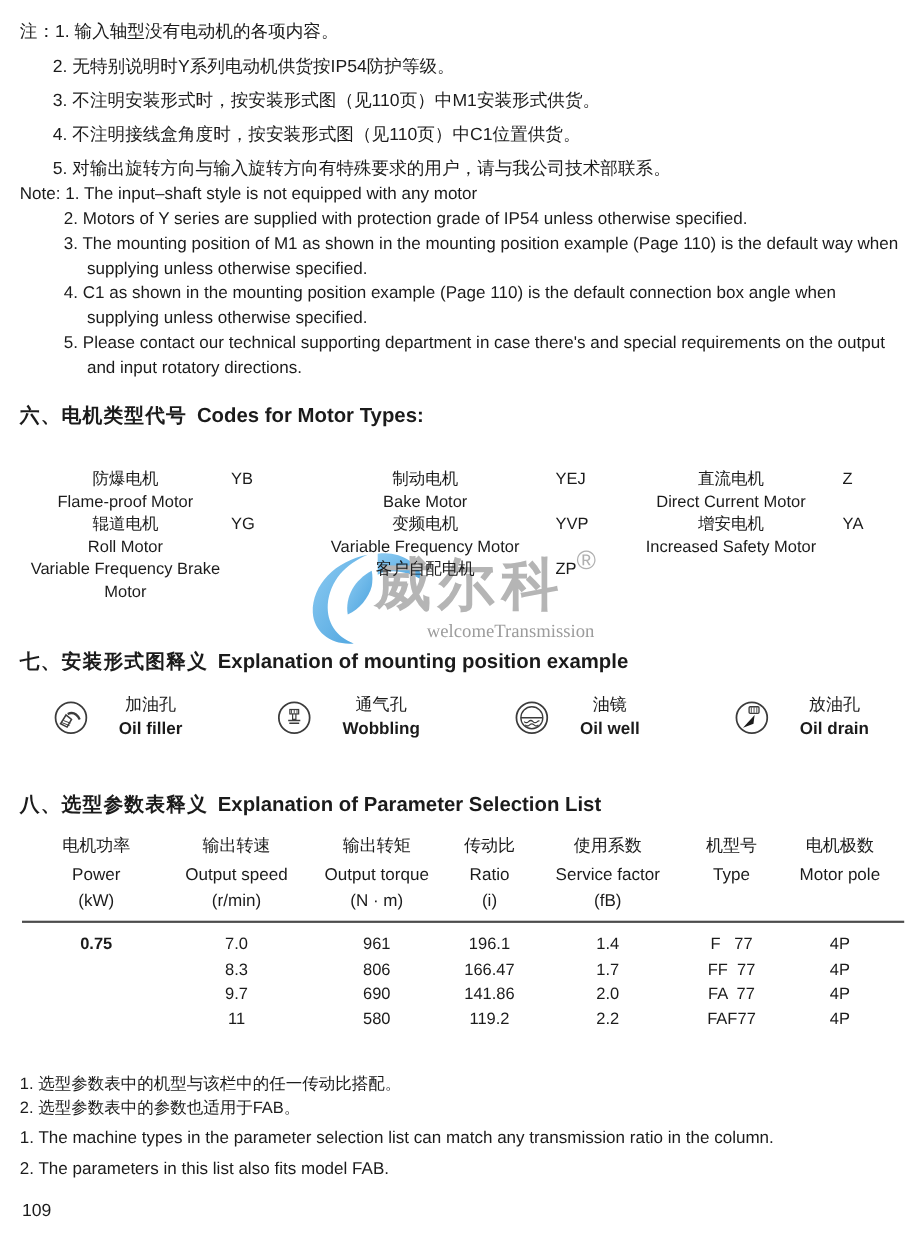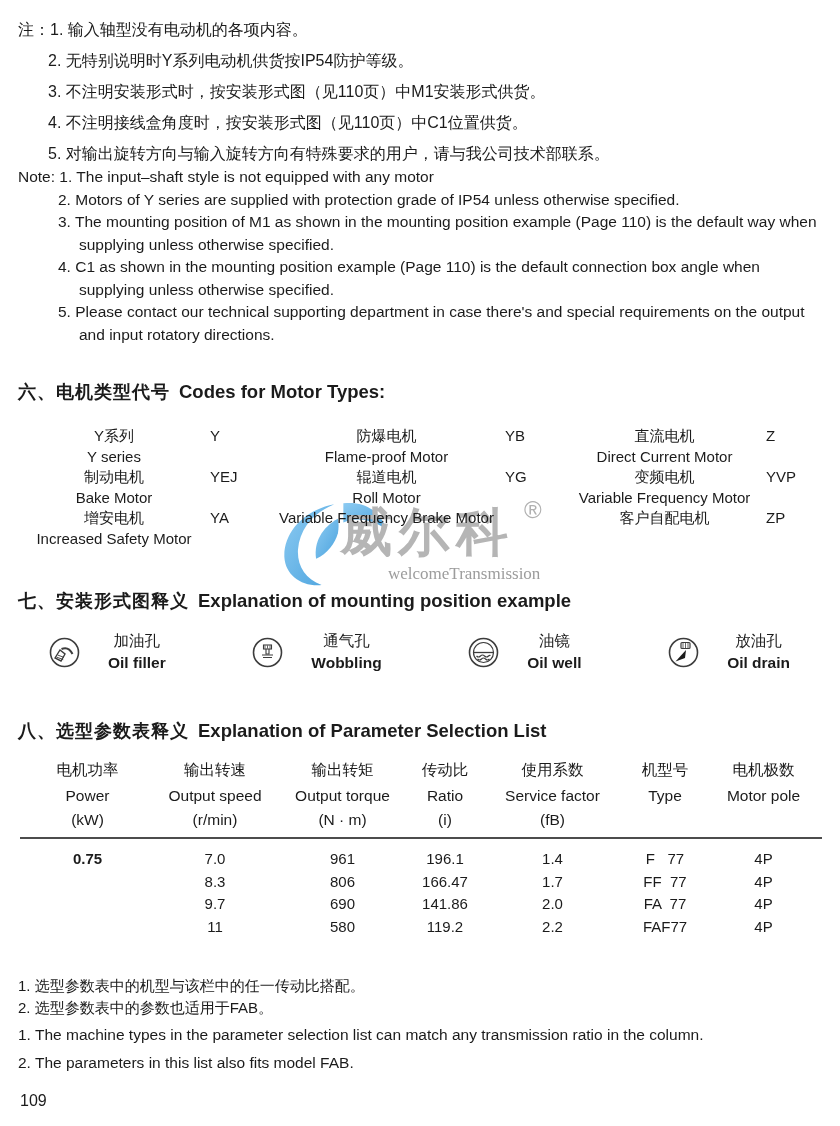--- a/index.html
+++ b/index.html
@@ -13,21 +13,21 @@
   .notes-cn .first{white-space:nowrap;}
   .notes-cn .rest{margin-left:30px;white-space:nowrap;}
   
   .notes-en{left:18px;top:166px;font-size:15.5px;line-height:22.5px;width:800px;z-index:2;}
   .notes-en .first{white-space:nowrap;}
   .notes-en .item{margin-left:40px;padding-left:21px;text-indent:-21px;}
   
   .sec-heading{display:flex;align-items:baseline;gap:9px;font-weight:700;z-index:2;}
   .sec-heading .cn{font-size:18px;letter-spacing:1px;}
   .sec-heading .en{font-size:18.5px;}
-  .h6{left:18px;top:380px;}
+  .h6{left:18px;top:366px;}
   .h7{left:18px;top:589px;}
   .h8{left:18px;top:719px;}
   
   .motor-grid{left:18px;top:426px;width:806px;display:grid;
     grid-template-columns:250px 295px 1fr;row-gap:0;z-index:2;}
   .mt-cell{display:block;font-size:15px;}
   .mt-line{display:flex;align-items:center;line-height:20.5px;}
   .mt-name{flex:1;text-align:center;}
   .mt-code{width:58px;text-align:left;font-weight:400;}
   .mt-en{text-align:center;line-height:20.5px;margin-right:58px;}
@@ -84,45 +84,38 @@
 </div>
 
 <div class="abs sec-heading h6">
   <span class="cn">六、电机类型代号</span>
   <span class="en">Codes for Motor Types:</span>
 </div>
 
 <div class="abs motor-grid">
   <div class="mt-cell">
     <div class="mt-line">
-        <span class="mt-name">Y系列</span>
-        <span class="mt-code">Y</span>
-      </div>
-    <div class="mt-en">Y series</div>
-  </div>
-  <div class="mt-cell">
-    <div class="mt-line">
         <span class="mt-name">防爆电机</span>
         <span class="mt-code">YB</span>
       </div>
     <div class="mt-en">Flame-proof Motor</div>
   </div>
   <div class="mt-cell">
     <div class="mt-line">
+        <span class="mt-name">制动电机</span>
+        <span class="mt-code">YEJ</span>
+      </div>
+    <div class="mt-en">Bake Motor</div>
+  </div>
+  <div class="mt-cell">
+    <div class="mt-line">
         <span class="mt-name">直流电机</span>
         <span class="mt-code">Z</span>
       </div>
     <div class="mt-en">Direct Current Motor</div>
-  </div>
-  <div class="mt-cell">
-    <div class="mt-line">
-        <span class="mt-name">制动电机</span>
-        <span class="mt-code">YEJ</span>
-      </div>
-    <div class="mt-en">Bake Motor</div>
   </div>
   <div class="mt-cell">
     <div class="mt-line">
         <span class="mt-name">辊道电机</span>
         <span class="mt-code">YG</span>
       </div>
     <div class="mt-en">Roll Motor</div>
   </div>
   <div class="mt-cell">
     <div class="mt-line">

